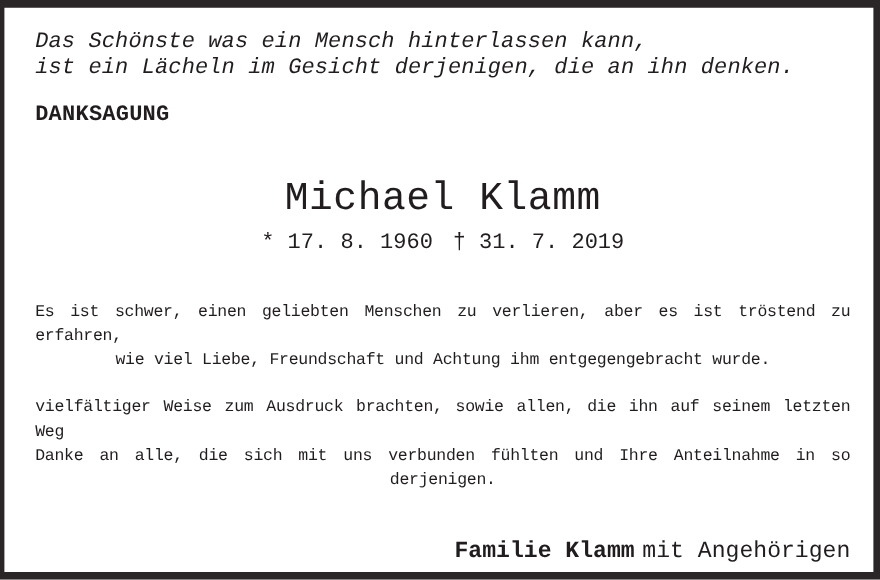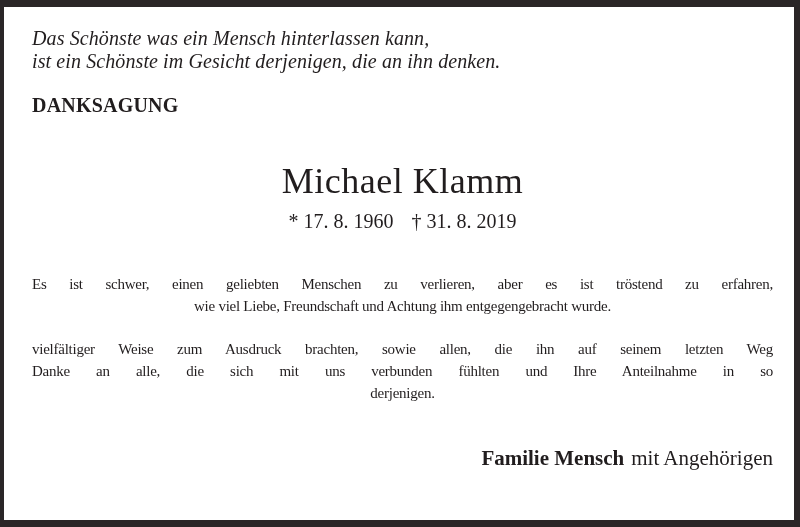--- a/index.html
+++ b/index.html
@@ -9,21 +9,21 @@
   }
   .page {
     box-sizing: border-box;
     width: 800px;
     height: 527px;
     background: #ffffff;
     border-style: solid;
     border-color: #2a2627;
     border-width: 7px 6px 7px 4px;
     overflow: hidden;
-    font-family: Liberation Serif, serif;
+    font-family: Liberation Mono, monospace;
     color: #211d1e;
   }
   .content {
     box-sizing: border-box;
     width: 100%;
     height: 100%;
     padding-left: 28px;
     padding-right: 21px;
   }
   .epigraph {
@@ -78,41 +78,41 @@
   .signature .suffix { margin-left: 7px; }
 </style>
 </head>
 <body>
 
 <div class="page">
   <div class="content">
 
     <div class="epigraph">
       <div>Das Schönste was ein Mensch hinterlassen kann,</div>
-      <div>ist ein Schönste im Gesicht derjenigen, die an ihn denken.</div>
+      <div>ist ein Lächeln im Gesicht derjenigen, die an ihn denken.</div>
     </div>
 
     <div class="section-heading">DANKSAGUNG</div>
 
     <h1 class="deceased-name">Michael Klamm</h1>
 
     <div class="life-dates">
       <span>* 17. 8. 1960</span>
-      <span>† 31. 8. 2019</span>
+      <span>† 31. 7. 2019</span>
     </div>
 
     <div class="para para-1">
       <div class="bline just">Es ist schwer, einen geliebten Menschen zu verlieren, aber es ist tröstend zu erfahren,</div>
       <div class="bline">wie viel Liebe, Freundschaft und Achtung ihm entgegengebracht wurde.</div>
     </div>
 
     <div class="para para-2">
       <div class="bline just">vielfältiger Weise zum Ausdruck brachten, sowie allen, die ihn auf seinem letzten Weg</div>
       <div class="bline just">Danke an alle, die sich mit uns verbunden fühlten und Ihre Anteilnahme in so</div>
       <div class="bline">derjenigen.</div>
     </div>
 
     <div class="signature">
-      <span class="family">Familie Mensch</span><span class="suffix">mit Angehörigen</span>
+      <span class="family">Familie Klamm</span><span class="suffix">mit Angehörigen</span>
     </div>
 
   </div>
 </div>
 
 </body></html>

